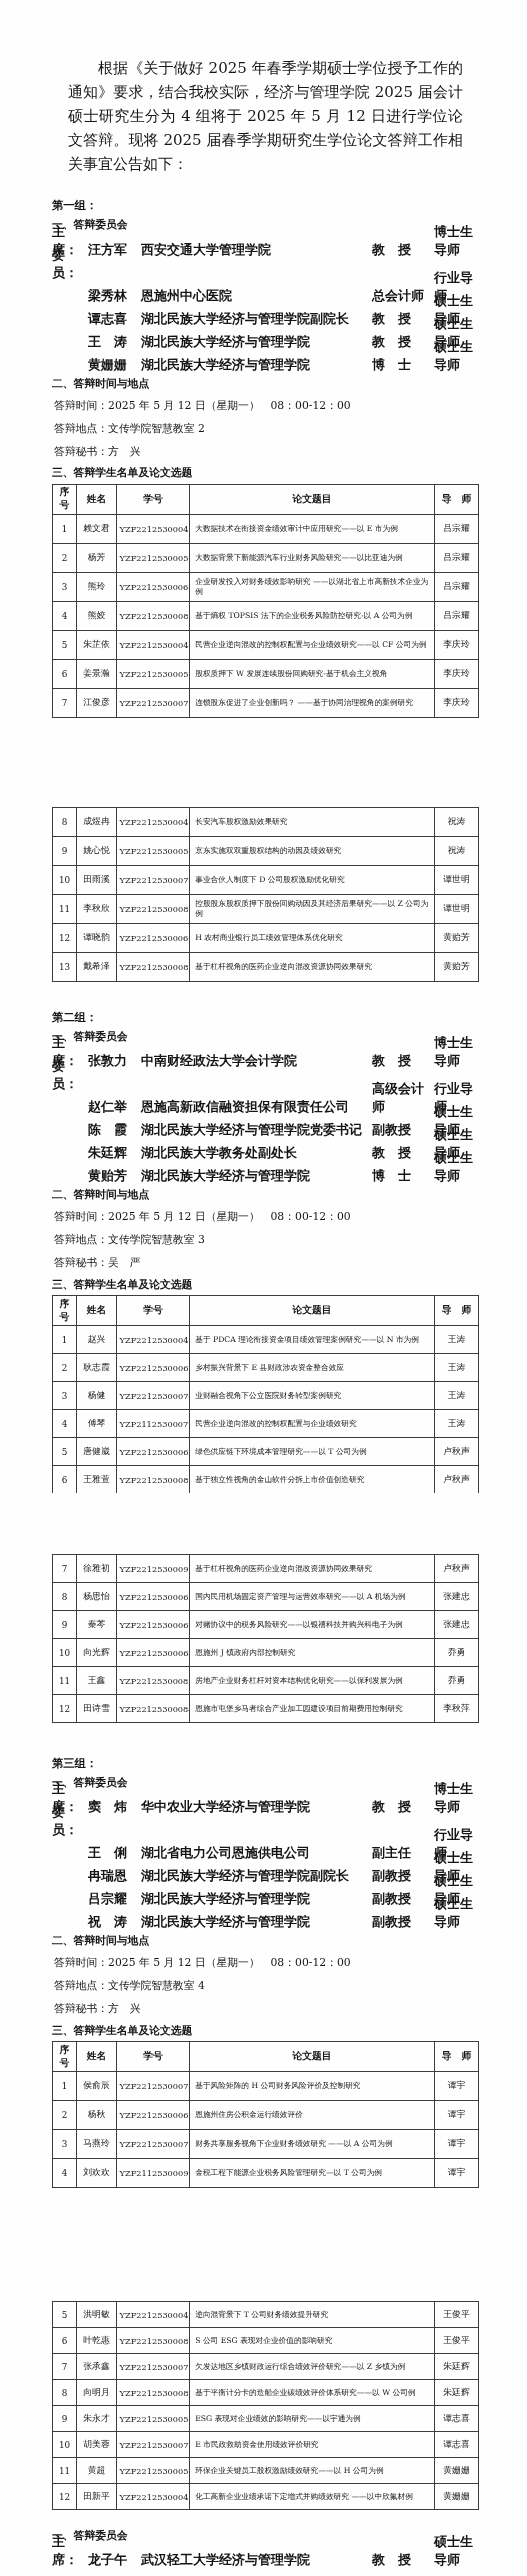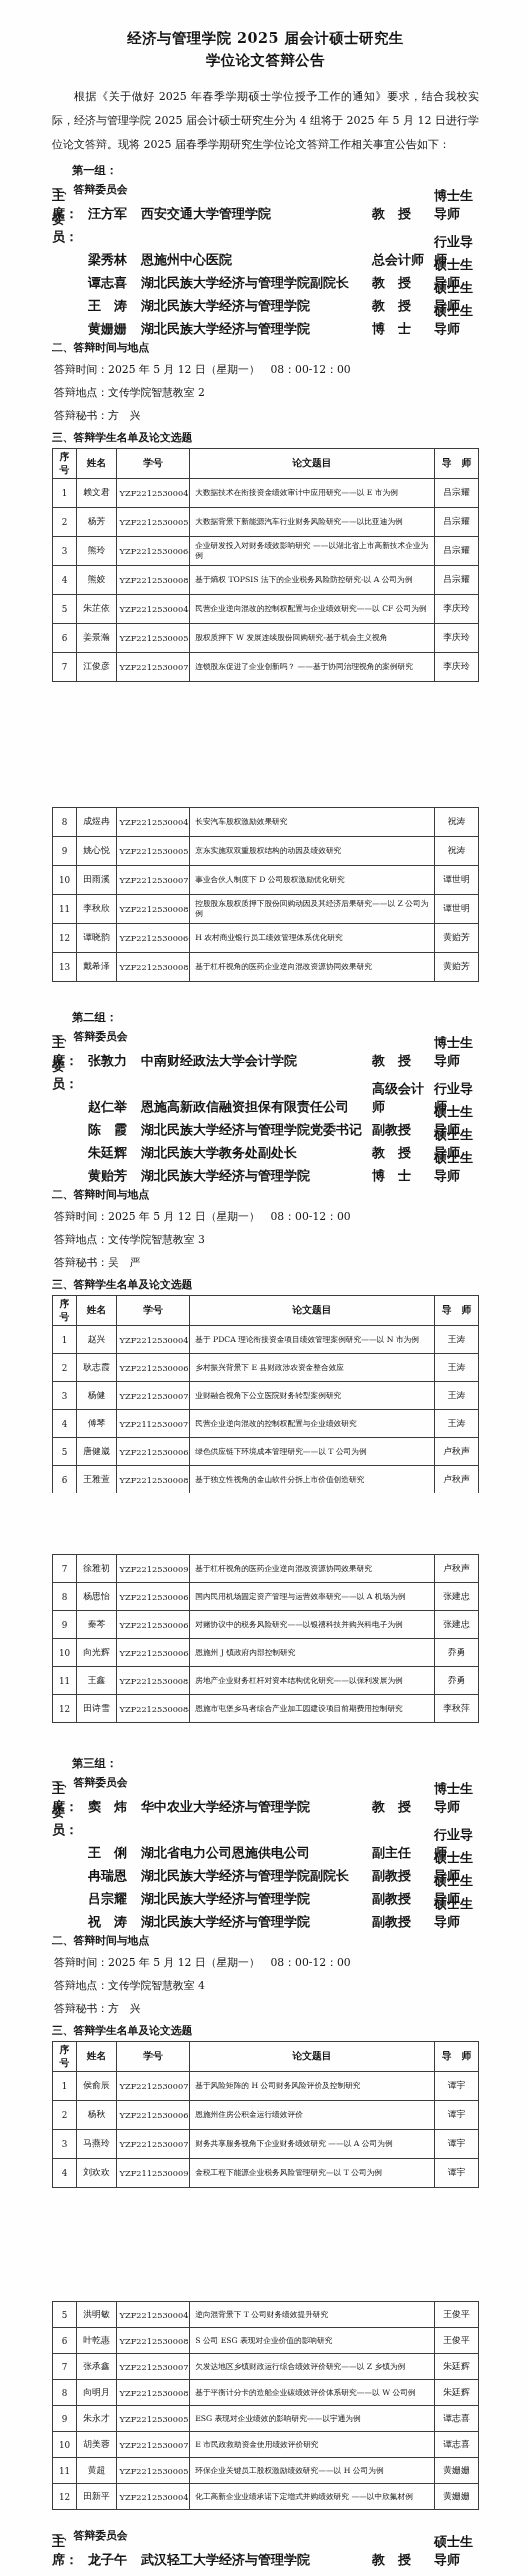--- a/index.html
+++ b/index.html
@@ -1,21 +1,21 @@
 <!DOCTYPE html>
 <html style="font-size:8.2px"><head>
 <meta charset="utf-8">
 <style>
   html,body{margin:0;padding:0;background:#ffffff;}
   body{width:528px;font-family:"DejaVu Serif","Liberation Serif",serif;color:#151515;}
   .page{width:528px;box-sizing:border-box;padding:0 49px 0 52px;overflow:hidden;background:#fefefe;position:relative;}
   .h1448{height:746px}.h1449{height:747px}
   .doc-title{text-align:center;font-size:14.4px;font-weight:bold;line-height:1.55;letter-spacing:0.5px;}
-  .intro{font-size:11px;line-height:24px;text-indent:2em;margin:0;text-align:justify;}
-  .grp{font-size:11.3px;font-weight:bold;height:18.5px;line-height:18.5px;margin-left:20px;}
+  .intro{font-size:15px;line-height:24px;text-indent:2em;margin:16px;text-align:justify;}
+  .grp{font-size:11.3px;font-weight:bold;height:18.5px;line-height:18.5px;}
   .sec{font-size:10.8px;font-weight:bold;height:20.6px;line-height:20.6px;}
   .cline{height:23px;display:flex;align-items:flex-end;font-size:13px;font-weight:bold;}
   .c-label{width:36px;flex:none;}
   .c-indent{width:36px;flex:none;}
   .c-name{width:53px;flex:none;}
   .c-aff{width:231px;flex:none;}
   .c-title{width:62px;flex:none;}
   .c-role{flex:1;}
   .iline{height:23px;display:flex;align-items:center;font-size:10.8px;padding-left:2.1px;}
   table{width:100%;border-collapse:collapse;table-layout:fixed;}
@@ -26,24 +26,20 @@
   td.thesis{font-size:7.7px;text-align:left;padding-left:5.2px;}
   td.sid{font-size:8.2px;letter-spacing:0;}
   .t57 tr{height:29px}.t55 tr{height:28px}.t50 tr{height:26px}
   .sp{width:100%;}
 </style>
 </head>
 <body>
 
 <div class="page h1448">
   <div class="sp" style="height:27px"></div>
-  <div class="doc-title">
-    <span>经济与管理学院 2025 届会计硕士研究生</span><br>
-    <span>学位论文答辩公告</span>
-  </div>
   <div class="sp" style="height:13.4px"></div>
   <p class="intro">根据《关于做好 2025 年春季学期硕士学位授予工作的通知》要求，结合我校实际，经济与管理学院 2025 届会计硕士研究生分为 4 组将于 2025 年 5 月 12 日进行学位论文答辩。现将 2025 届春季学期研究生学位论文答辩工作相关事宜公告如下：</p>
   <div class="sp" style="height:4.1px"></div>
   <div class="grp">第一组：</div>
   <div class="sec">一、答辩委员会</div>
   <div class="cline">
     <span class="c-label">主席：</span>
     <span class="c-name">汪方军</span>
     <span class="c-aff">西安交通大学管理学院</span>
     <span class="c-title">教　授</span>

